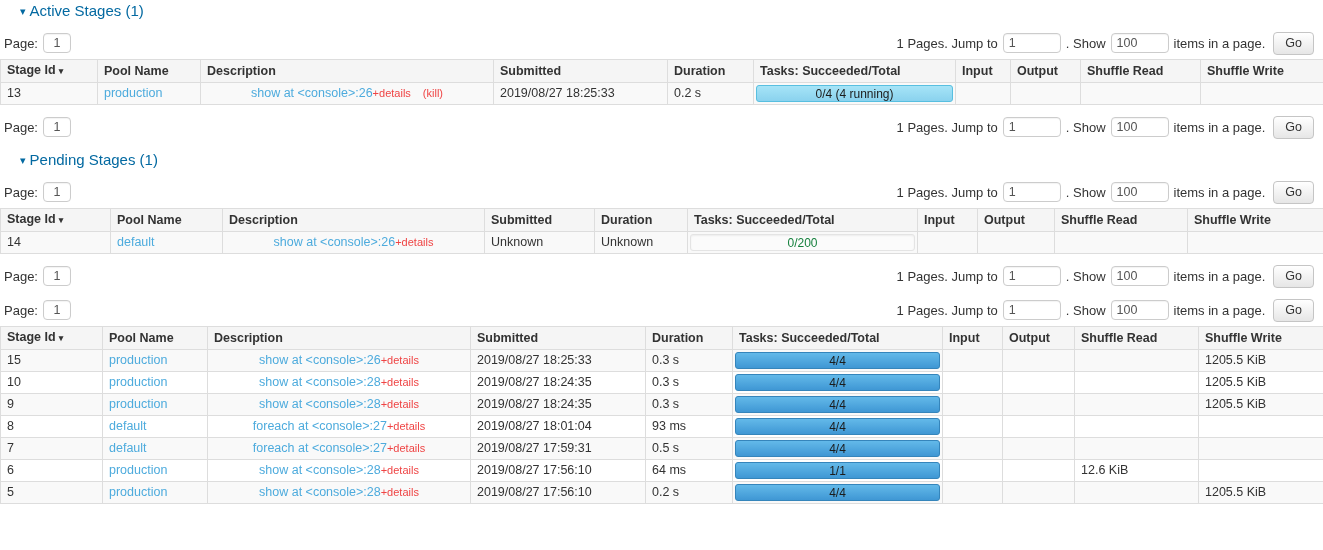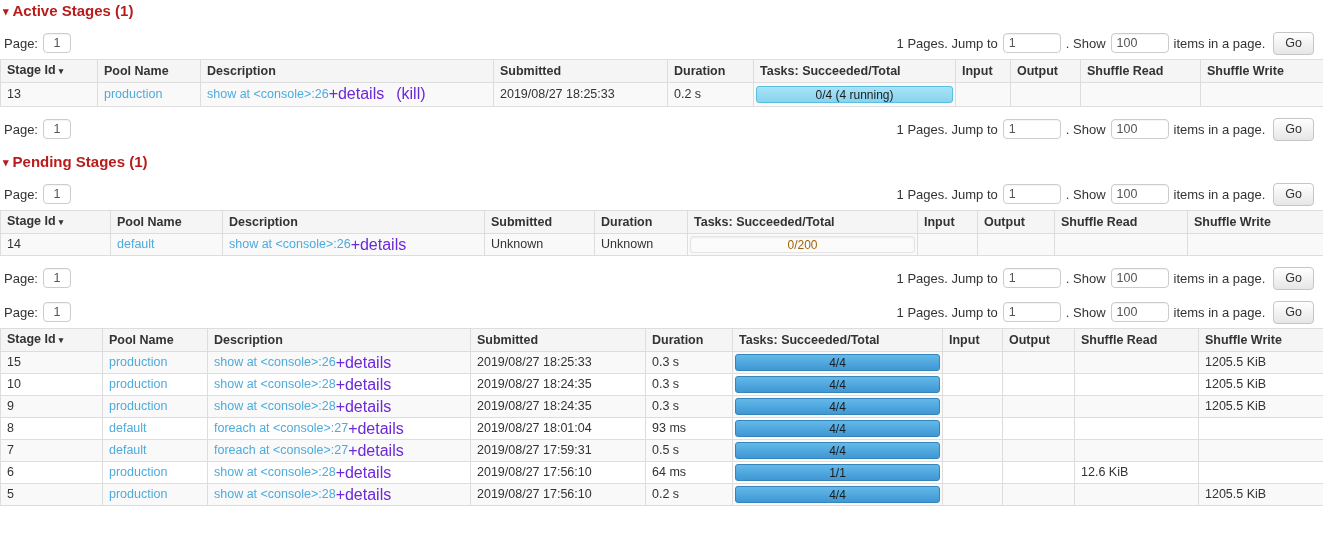--- a/index.html
+++ b/index.html
@@ -2,22 +2,22 @@
 <html><head>
 <meta charset="utf-8">
 <style>
   * { box-sizing: border-box; }
   body {
     margin: 0; width: 1323px; height: 550px; overflow: hidden;
     font-family: "Liberation Sans", sans-serif; font-size: 13px;
     color: #333; background: #fff;
   }
   .section-title {
-    font-size: 15px; font-weight: bold; color: #b91c1c;
-    margin: 12px 0 0 3px; line-height: 17px; cursor: pointer;
+    font-size: 15px; font-weight: normal; color: #0369a1;
+    margin: 12px 0 0 20px; line-height: 17px; cursor: pointer;
   }
   .section-title.first { margin-top: 2px; }
   .section-title .arrow { font-size: 11px; margin-right: 4px; position: relative; top: -1px; }
 
   .pag-row { display: flex; justify-content: space-between; align-items: center; margin: 10px 9px 0 4px; height: 24px; }
   .pag-left, .pag-right { display: flex; align-items: center; gap: 5px; }
   input.pg {
     height: 20px; border: 1px solid #ccc; border-radius: 4px;
     font-family: inherit; font-size: 12.5px; padding: 1px 5px; color: #555;
     box-shadow: inset 0 1px 1px rgba(0,0,0,.05);
@@ -34,31 +34,31 @@
   table.stages { width: 1323px; border-collapse: collapse; table-layout: fixed; margin-top: 4px; font-size: 12.5px; }
   .stages th, .stages td {
     border: 1px solid #ddd; padding: 3px 6px; text-align: left;
     white-space: nowrap; overflow: hidden; height: 22px; line-height: 15px;
     vertical-align: middle;
   }
   .stages th { background: #f5f5f5; font-weight: bold; cursor: pointer; }
   .stages tbody tr:nth-child(odd) { background: #f9f9f9; }
   .sort-ic { font-size: 9px; margin-left: 3px; }
   a.lnk { color: #4dabdd; text-decoration: none; cursor: pointer; }
-  .desc-wrap { display: flex; justify-content: flex-start; align-items: center; }
-  .muted { color: #6d28d9; font-size: 16px; cursor: pointer; }
+  .desc-wrap { display: flex; justify-content: center; align-items: center; }
+  .muted { color: #ef4444; font-size: 11px; cursor: pointer; }
   .kill { margin-left: 12px; }
   td.tasks-cell { padding: 2px 2px; }
   .bar {
     height: 17px; border-radius: 3px; text-align: center;
     font-size: 12px; line-height: 16px; color: #1c1c1c;
   }
   .bar-done    { background: linear-gradient(#63b9e9, #3f97d4); border: 1px solid #3585bb; }
   .bar-running { background: linear-gradient(#a6e4f7, #8ad2ee); border: 1px solid #58bfe0; }
-  .bar-empty   { background: #fbfbfb; border: 1px solid #e4e4e4; box-shadow: inset 0 1px 2px rgba(0,0,0,.06); color: #a16207; }
+  .bar-empty   { background: #fbfbfb; border: 1px solid #e4e4e4; box-shadow: inset 0 1px 2px rgba(0,0,0,.06); color: #15803d; }
 </style>
 </head>
 <body>
 
 <div>
   <div class="section-title first">
     <span class="arrow">▾</span><span>Active Stages (1)</span>
   </div>
 
   <div class="pag-row">

